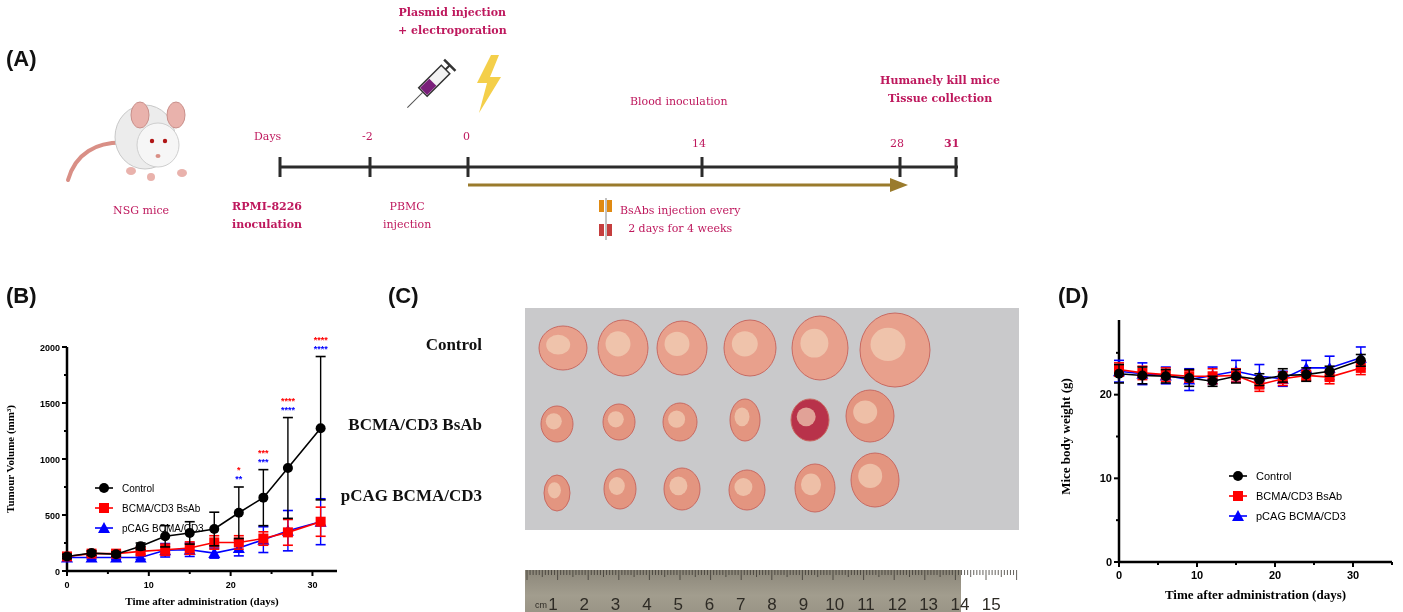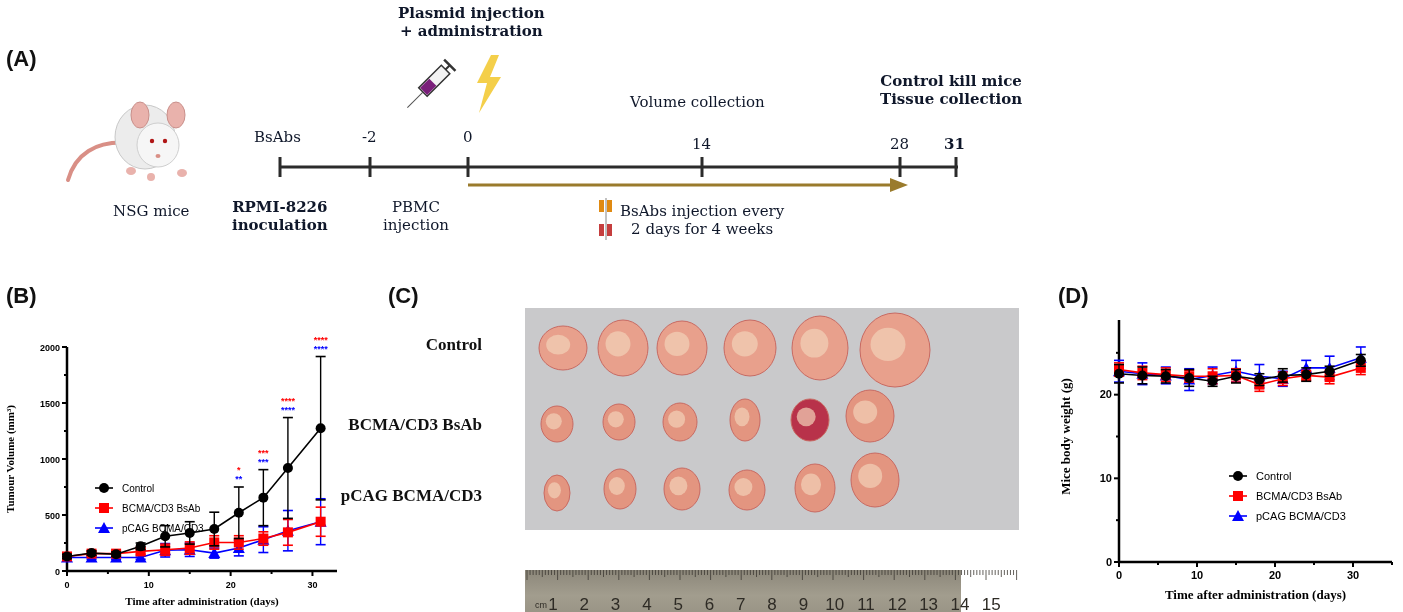--- a/index.html
+++ b/index.html
@@ -1,19 +1,19 @@
 <!DOCTYPE html>
 <html><head>
 <meta charset="utf-8">
 <style>
   html, body { margin: 0; padding: 0; background: #ffffff; }
   body { width: 1403px; height: 612px; position: relative; overflow: hidden; font-family: "Liberation Sans", sans-serif; color: #111; }
   .abs { position: absolute; }
   .panel-label { position: absolute; font-family: "Liberation Sans", sans-serif; font-weight: bold; font-size: 22px; color: #111; }
-  .tl-text { position: absolute; font-family: "DejaVu Serif", serif; font-size: 15px; color: #0f172a; text-align: center; white-space: nowrap; line-height: 18px; }
+  .tl-text { position: absolute; font-family: "DejaVu Serif", serif; font-size: 11px; color: #be185d; text-align: center; white-space: nowrap; line-height: 18px; }
   .tl-bold { font-weight: bold; }
   .row-label { position: absolute; font-family: "Liberation Serif", serif; font-weight: bold; font-size: 17px; color: #111; text-align: right; white-space: nowrap; }
   svg text { font-family: "Liberation Sans", sans-serif; }
   .axis-title { font-family: "Liberation Serif", serif; font-weight: bold; }
 </style>
 </head>
 <body>
 
 <div class="panel-label" style="left:6px; top:46px;">(A)</div>
 
@@ -37,42 +37,42 @@
   <line x1="10" y1="17" x2="10" y2="37" stroke="#2b2b2b" stroke-width="3"></line>
   <line x1="100" y1="17" x2="100" y2="37" stroke="#2b2b2b" stroke-width="3"></line>
   <line x1="198" y1="17" x2="198" y2="37" stroke="#2b2b2b" stroke-width="3"></line>
   <line x1="432" y1="17" x2="432" y2="37" stroke="#2b2b2b" stroke-width="3"></line>
   <line x1="630" y1="17" x2="630" y2="37" stroke="#2b2b2b" stroke-width="3"></line>
   <line x1="686" y1="17" x2="686" y2="37" stroke="#2b2b2b" stroke-width="3"></line>
   <line x1="198" y1="45" x2="622" y2="45" stroke="#9a7b2c" stroke-width="3"></line>
   <polygon points="620,38 638,45 620,52" fill="#9a7b2c"></polygon>
 </svg>
 
-<div class="tl-text" style="left:254px; top:128px;">BsAbs</div>
+<div class="tl-text" style="left:254px; top:128px;">Days</div>
 <div class="tl-text" style="left:362px; top:128px;">-2</div>
 <div class="tl-text" style="left:463px; top:128px;">0</div>
 <div class="tl-text" style="left:692px; top:135px;">14</div>
 <div class="tl-text" style="left:890px; top:135px;text-align:center;">28</div>
 <div class="tl-text" style="left:944px; top:135px;font-weight:bold;">31</div>
 
 <div class="tl-text" style="left:232px; top:198px;font-weight:bold;">
   <div>RPMI-8226</div>
   <div>inoculation</div>
 </div>
 <div class="tl-text" style="left:343px; top:198px;margin-left:40px;">
   <div>PBMC</div>
   <div>injection</div>
 </div>
 <div class="tl-text tl-bold" style="left:398px; top:4px;">
   <div>Plasmid injection</div>
-  <div>+ administration</div>
+  <div>+ electroporation</div>
 </div>
-<div class="tl-text" style="left:630px; top:93px;">Volume collection</div>
+<div class="tl-text" style="left:630px; top:93px;">Blood inoculation</div>
 <div class="tl-text tl-bold" style="left:880px; top:72px;">
-  <div>Control kill mice</div>
+  <div>Humanely kill mice</div>
   <div>Tissue collection</div>
 </div>
 
 <svg class="abs" style="left:400px; top:55px;" width="60" height="60" viewBox="0 0 60 60">
   <g transform="rotate(45 30 30)">
     <rect x="24" y="8" width="12" height="32" fill="#f2f2f2" stroke="#333" stroke-width="1.5"></rect>
     <rect x="25" y="26" width="10" height="13" fill="#7a1f7a"></rect>
     <line x1="30" y1="2" x2="30" y2="8" stroke="#333" stroke-width="2"></line>
     <line x1="22" y1="2" x2="38" y2="2" stroke="#333" stroke-width="2.5"></line>
     <line x1="30" y1="40" x2="30" y2="62" stroke="#555" stroke-width="1"></line>

